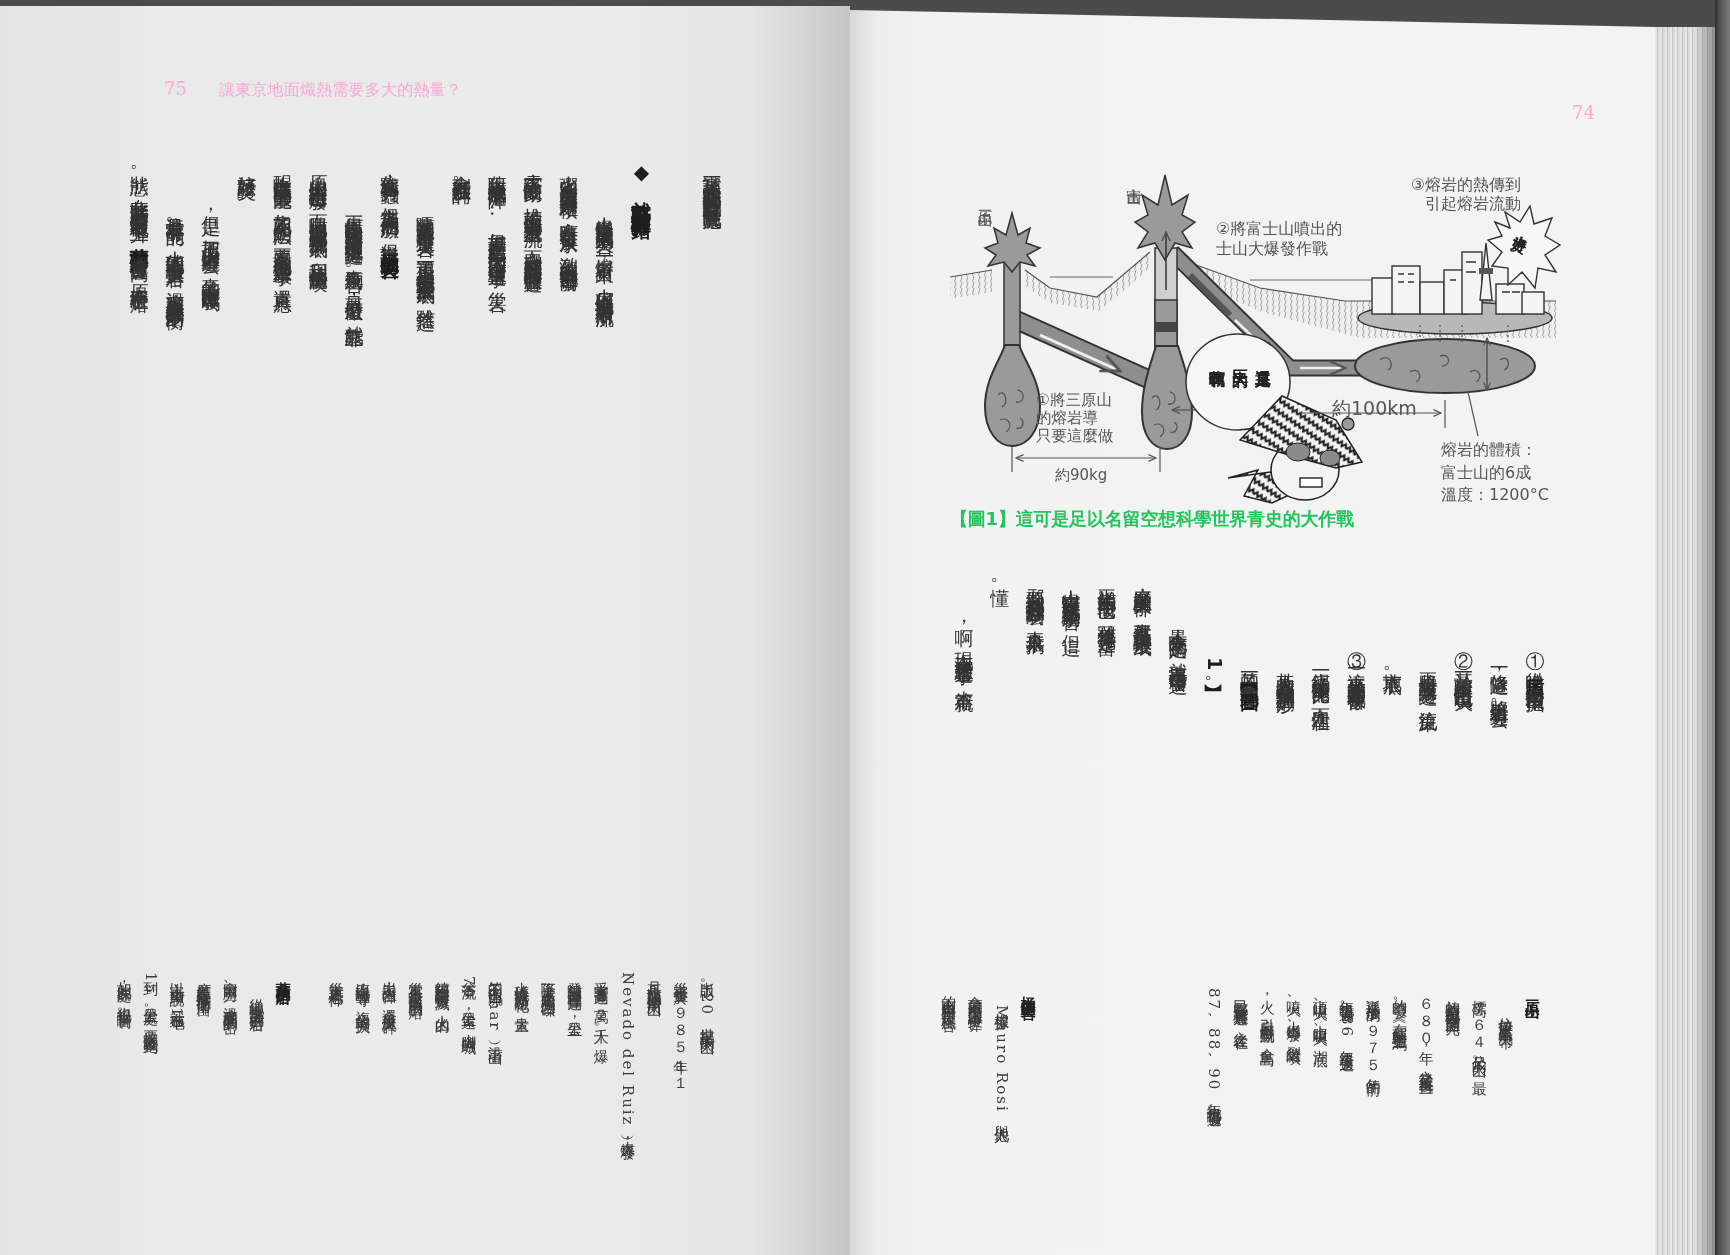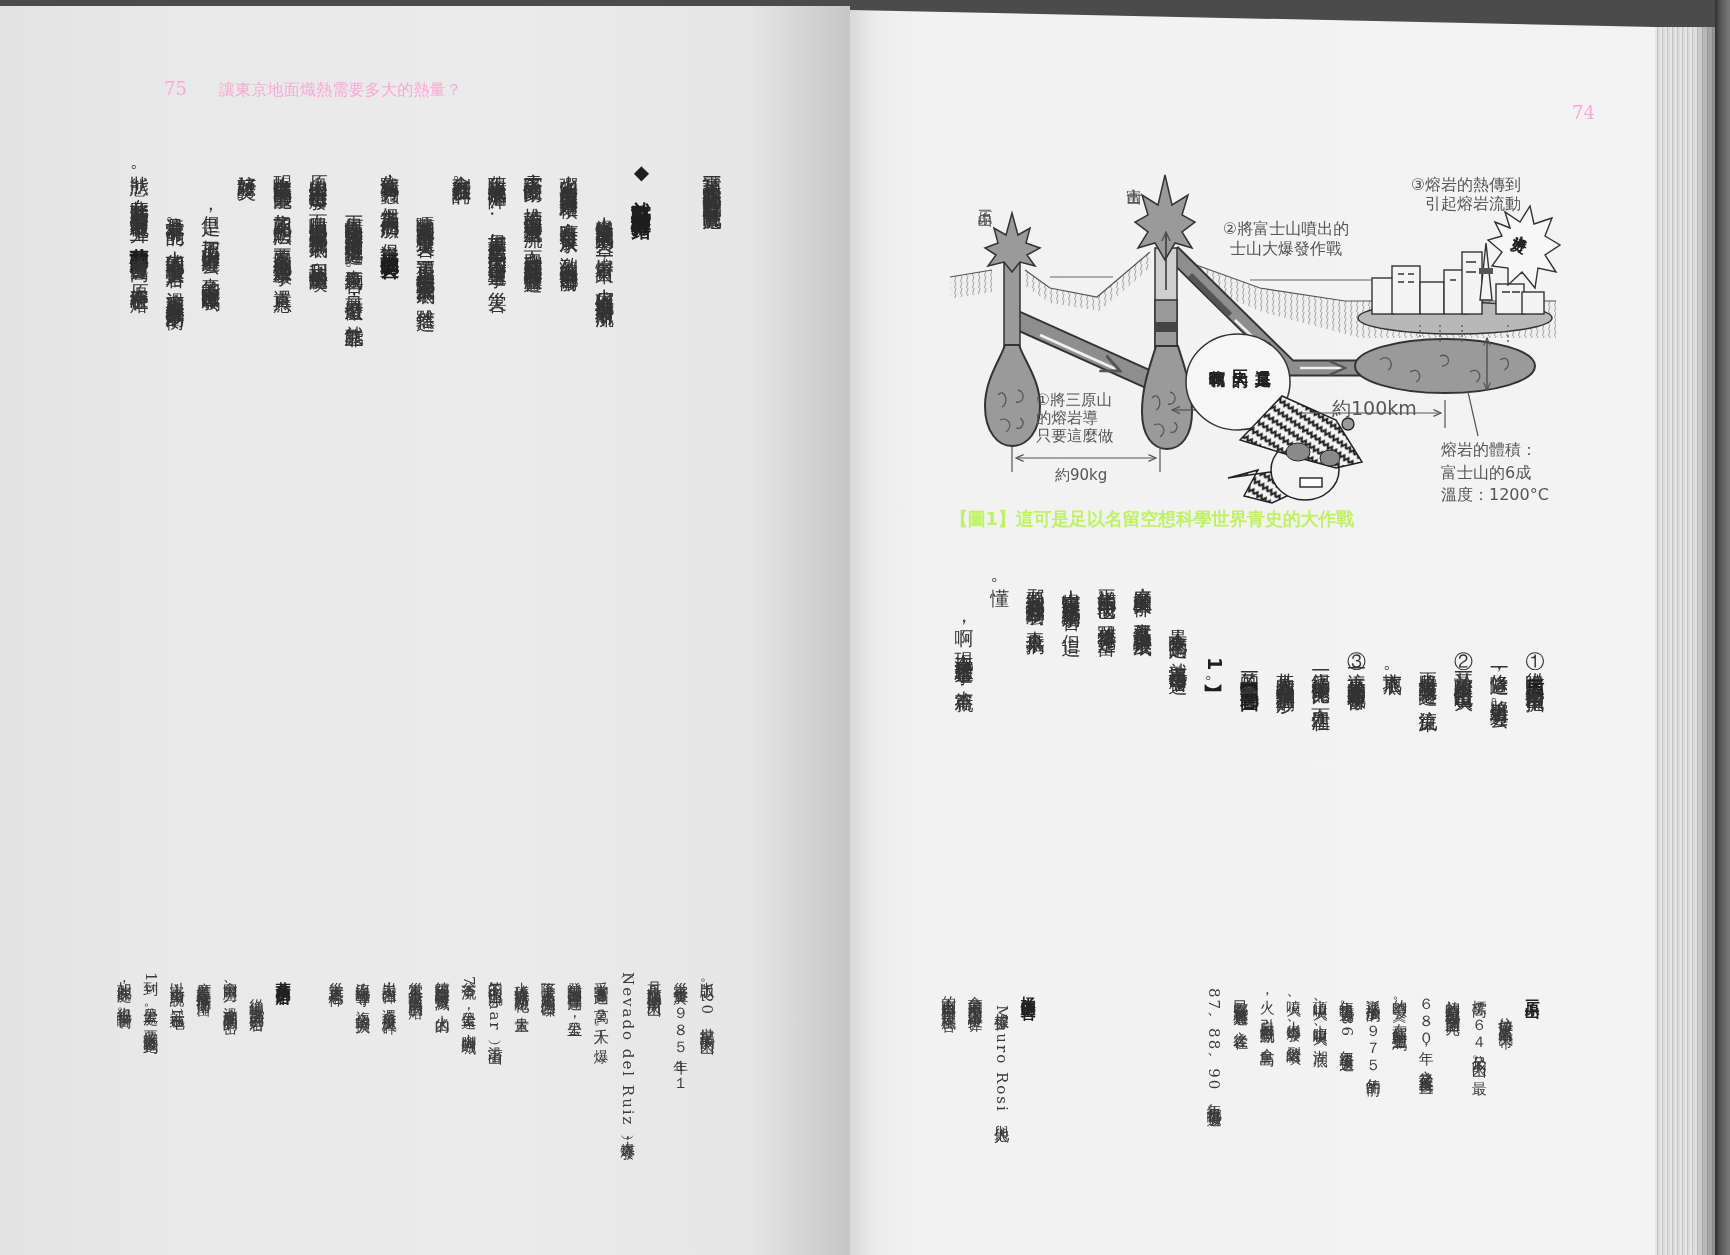--- a/index.html
+++ b/index.html
@@ -66,21 +66,21 @@
   .fig-label {
     position:absolute; font-family:"DejaVu Sans", sans-serif; color:#555;
     white-space:nowrap;
   }
   .fig-v { writing-mode:vertical-rl; -webkit-writing-mode:vertical-rl; text-orientation:upright; }
   .fig-lines div { display:block; }
   .speech .col { width:23px; line-height:23px; font-size:16px; letter-spacing:1px; font-weight:bold; font-family:"DejaVu Serif", serif; color:#222; }
   .caption {
     position:absolute; left:950px; top:507px;
     font-family:"DejaVu Sans", sans-serif; font-weight:bold; font-size:18px;
-    color:#bef264; white-space:nowrap; letter-spacing:-0.2px;
+    color:#22c55e; white-space:nowrap; letter-spacing:-0.2px;
   }
 </style>
 </head>
 <body>
 
 <div class="page-left"></div>
 <div class="page-right"></div>
 <div class="page-edges"></div>
 <div class="outer-right"></div>
 
@@ -235,21 +235,21 @@
       <line x1="1445" y1="400" x2="1445" y2="428" stroke="#555" stroke-width="1.2"></line>
       <line x1="1300" y1="413" x2="1441" y2="413" stroke="#555" stroke-width="1.2" marker-end="url(#ah)"></line>
       <line x1="1468" y1="392" x2="1478" y2="436" stroke="#555" stroke-width="1.2"></line>
     </g>
   </svg>
 </div>
 
 <div class="fig-label fig-v" style="left:975px; top:198px; font-size:15px; letter-spacing:1px;">三原山</div>
 <div class="fig-label fig-v" style="left:1124px; top:176px; font-size:15px; letter-spacing:1px;">富士山</div>
 
-<div class="fig-label fig-lines" style="left:1216px; top:219px; width:140px; text-align:center; font-size:16px; line-height:20px;">
+<div class="fig-label fig-lines" style="left:1216px; top:219px; width:140px; font-size:16px; line-height:20px;">
   <div>②將富士山噴出的</div>
   <div>士山大爆發作戰</div>
 </div>
 <div class="fig-label fig-lines" style="left:1393px; top:175px; width:128px; text-align:right; font-size:16px; line-height:19px;">
   <div>③熔岩的熱傳到</div>
   <div>引起熔岩流動</div>
 </div>
 <div class="fig-label fig-lines" style="left:1036px; top:391px; width:92px; text-align:left; font-size:15.5px; line-height:18px;">
   <div>①將三原山</div>
   <div>的熔岩導</div>

